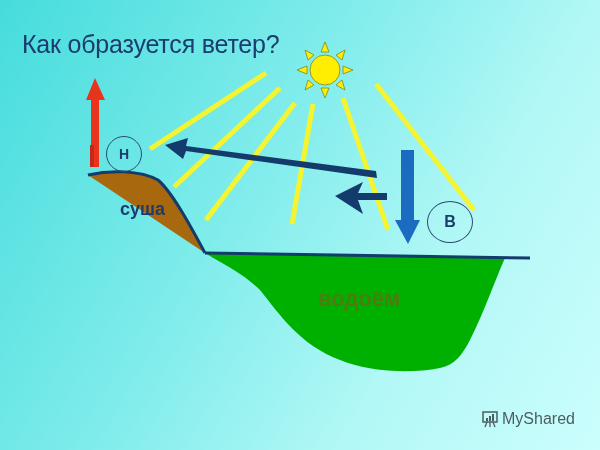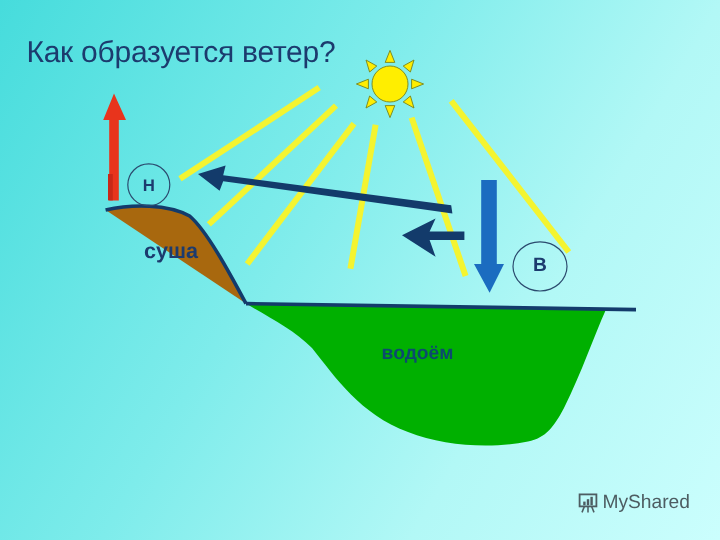--- a/index.html
+++ b/index.html
@@ -4,21 +4,21 @@
 <style>
   html, body { margin: 0; padding: 0; }
   body { width: 600px; height: 450px; overflow: hidden; position: relative;
     background: linear-gradient(120deg, #46dcdc 0%, #7eeceb 40%, #b2f8f6 70%, #cbfefd 100%);
     font-family: "Liberation Sans", sans-serif; }
   .slide { position: absolute; left: 0; top: 0; width: 600px; height: 450px; }
   .title { position: absolute; left: 22px; top: 30px; font-size: 25px; color: #1c3b6e; white-space: nowrap; letter-spacing: -0.2px; }
   svg.canvas { position: absolute; left: 0; top: 0; }
   .lbl { position: absolute; font-weight: bold; white-space: nowrap; }
   .land-label { left: 97px; top: 199px; font-size: 18px; color: #1c3b6e; margin-left: 23px; }
-  .water-label { left: 318px; top: 286px; font-size: 16px; color: #0c4a6e; }
+  .water-label { left: 318px; top: 286px; font-size: 22px; color: #4d7c0f; }
   .circle-label { position: absolute; width: 34px; height: 34px; border: 1px solid #2b4a6e; border-radius: 50%;
     display: flex; align-items: center; justify-content: center; font-weight: bold; color: #1c3b6e; font-size: 14px; }
   .low { left: 106px; top: 136px; }
   .high { left: 427px; top: 201px; width: 44px; height: 40px; font-size: 16px; }
   .watermark { position: absolute; left: 481px; top: 410px; display: flex; gap: 3px;
     font-size: 16px; color: #4d5d62; }
   .wm-icon { width: 18px; height: 18px; }
 </style>
 </head>
 <body>

